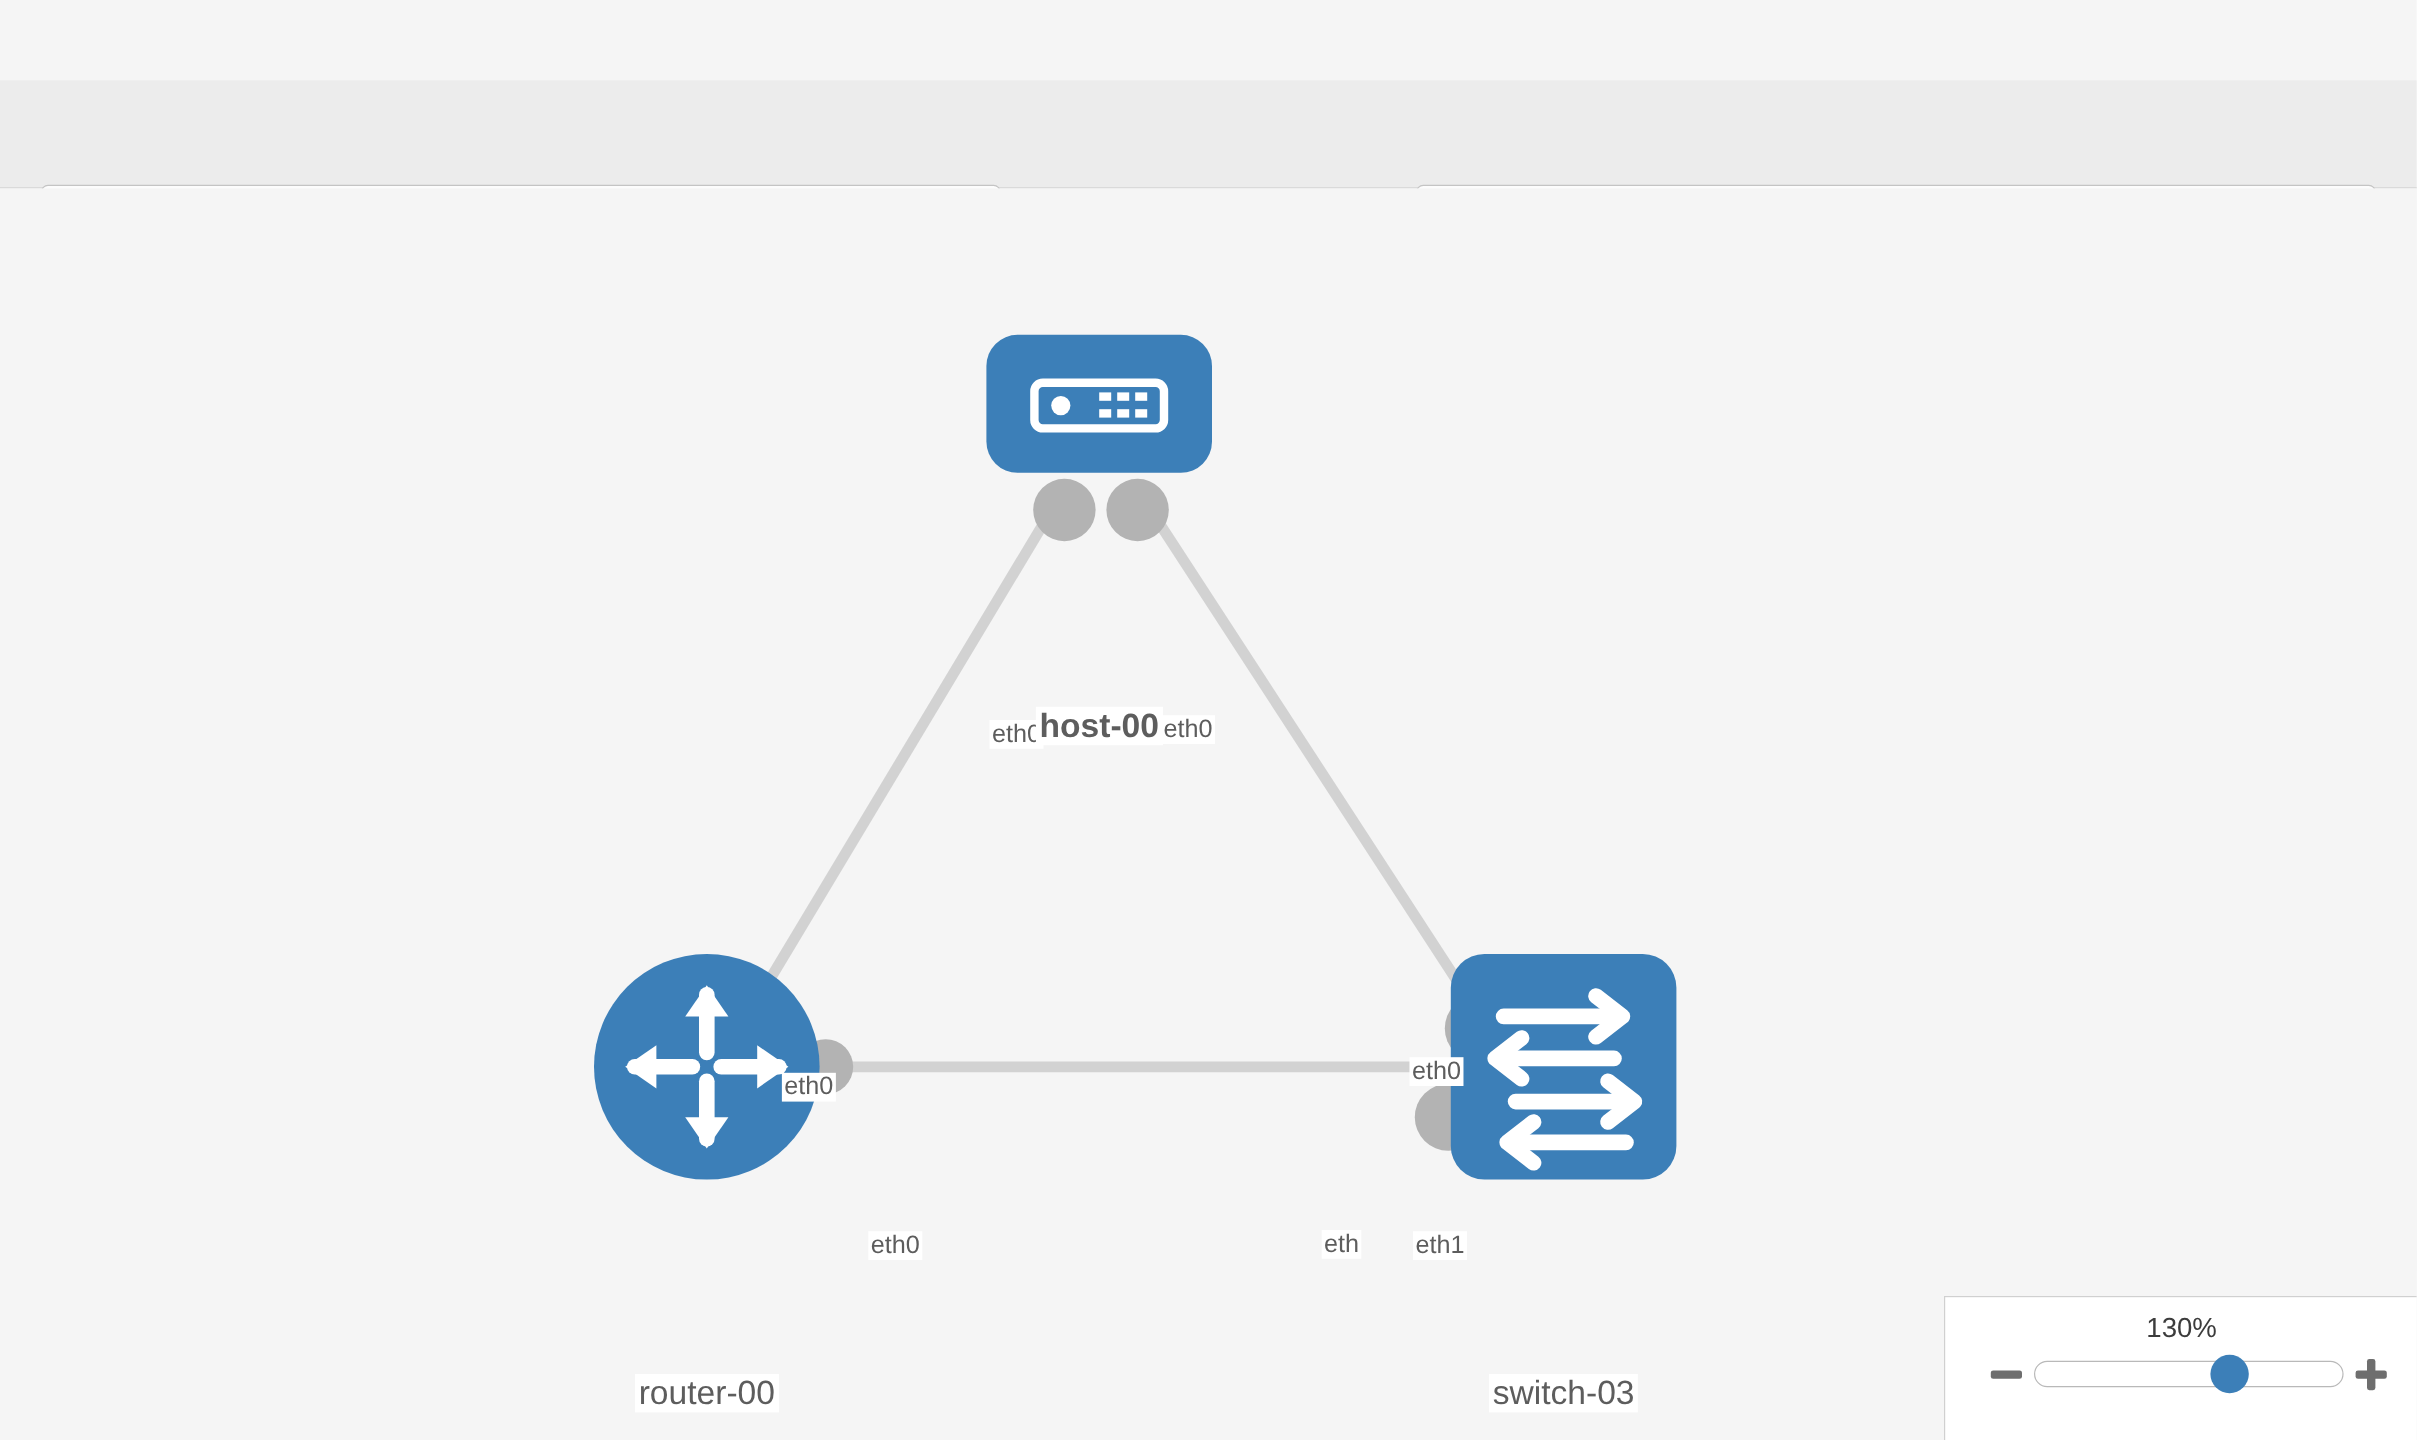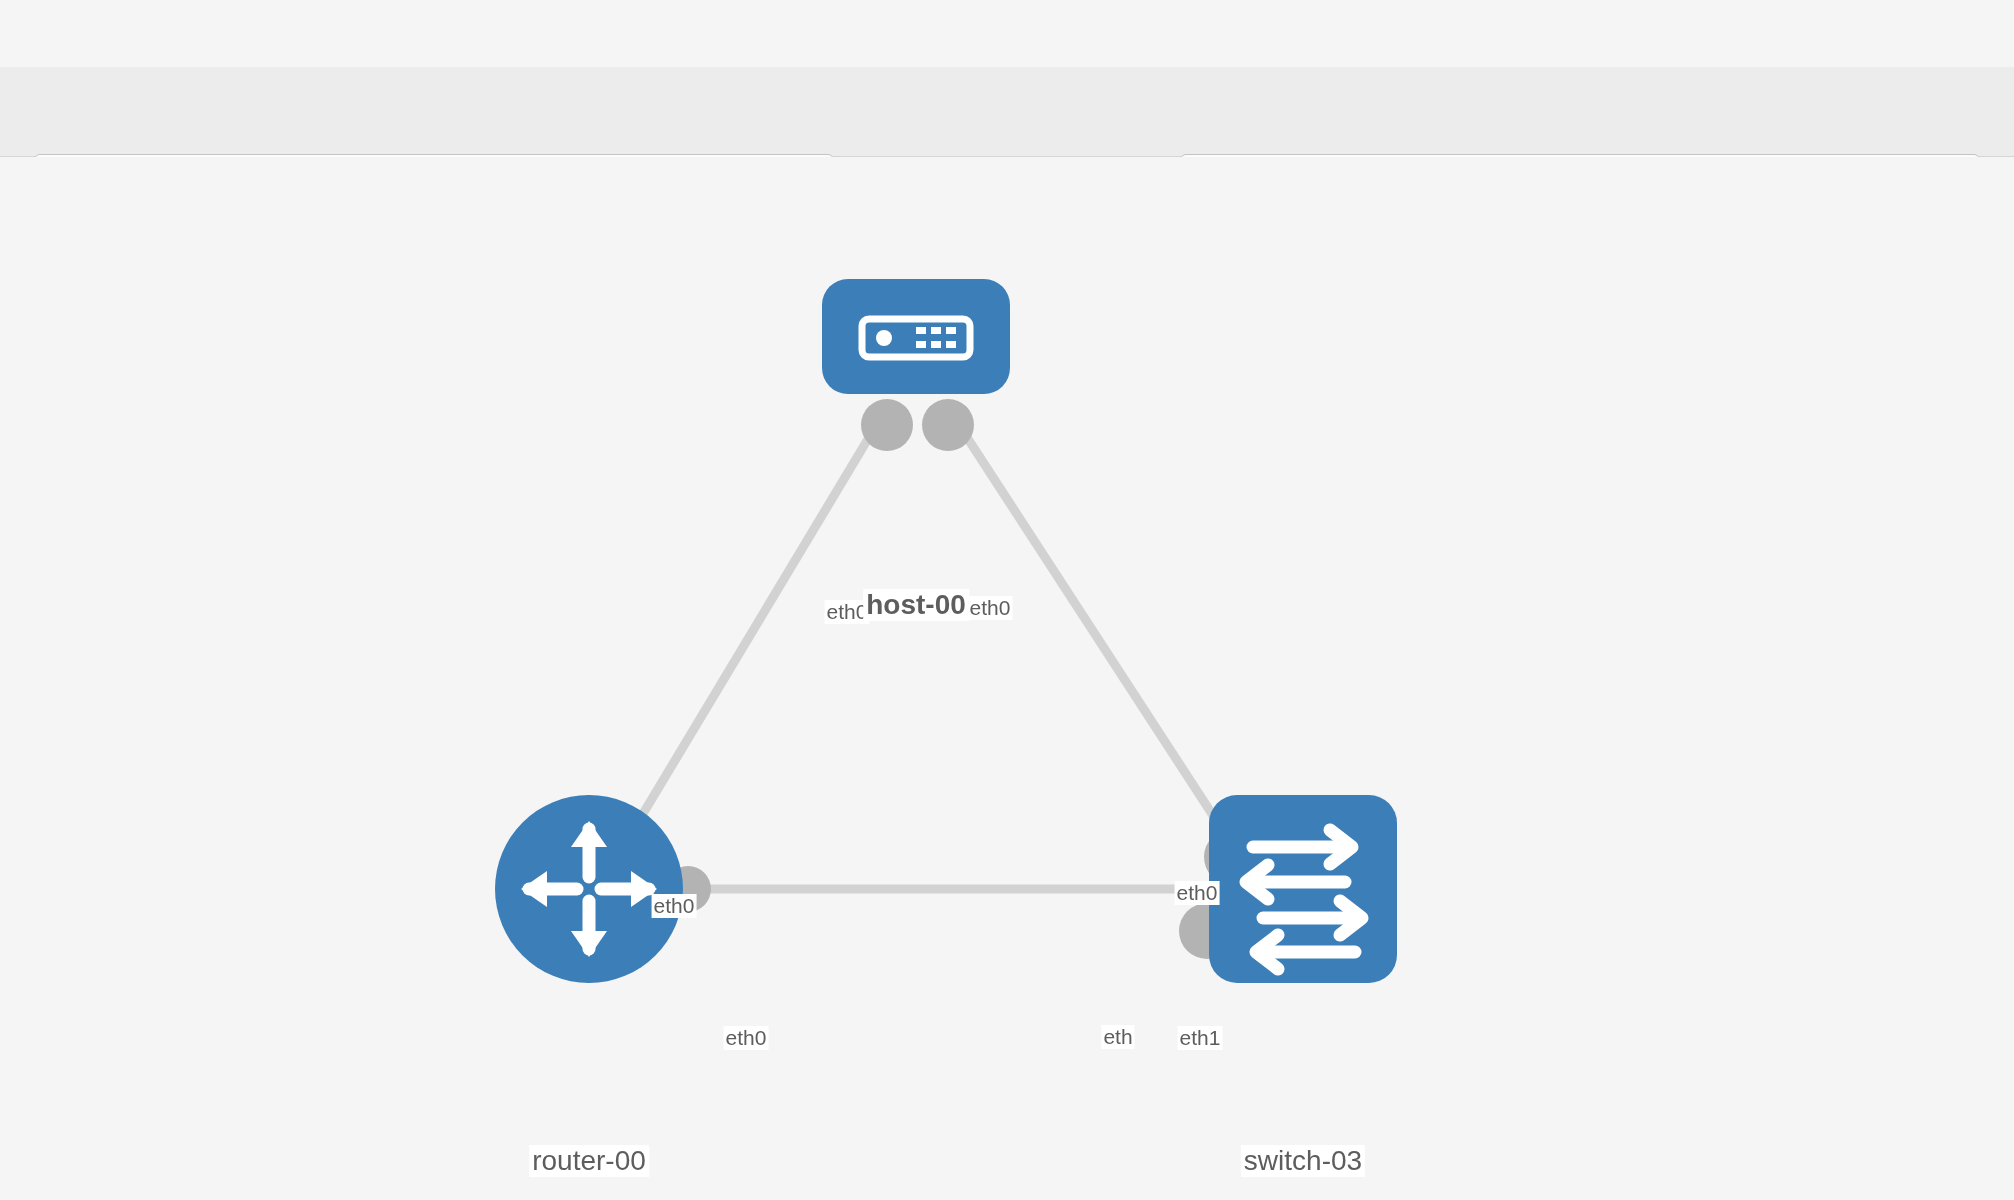--- a/index.html
+++ b/index.html
@@ -274,14 +274,33 @@
     <div class="iface-label" style="left:1197px; top:724px;">eth0</div>
     <div class="iface-label" style="left:746px; top:869px;">eth0</div>
     <div class="iface-label" style="left:1118px; top:868px;">eth</div>
     <div class="iface-label" style="left:1200px; top:869px;">eth1</div>
 
     <div class="node-label" style="left:916px; top:432px;font-weight:bold;">host-00</div>
     <div class="node-label" style="left:589px; top:988px;">router-00</div>
     <div class="node-label" style="left:1303px; top:988px;">switch-03</div>
   </div>
 
+  <div class="zoom-panel">
+    <div class="zoom-value">130%</div>
+
+    <div class="zoom-minus">
+      <svg width="30" height="30" viewBox="0 0 30 30">
+        <rect x="2" y="11" width="26" height="7" rx="2" fill="#6e6e6e"></rect>
+      </svg>
+    </div>
+
+    <div class="zoom-track"></div>
+    <div class="zoom-thumb"></div>
+
+    <div class="zoom-plus">
+      <svg width="30" height="30" viewBox="0 0 30 30">
+        <rect x="2" y="11" width="26" height="7" rx="2" fill="#6e6e6e"></rect>
+        <rect x="11.5" y="1.5" width="7" height="26" rx="2" fill="#6e6e6e"></rect>
+      </svg>
+    </div>
+  </div>
 
 </div>
 
 </body></html>

